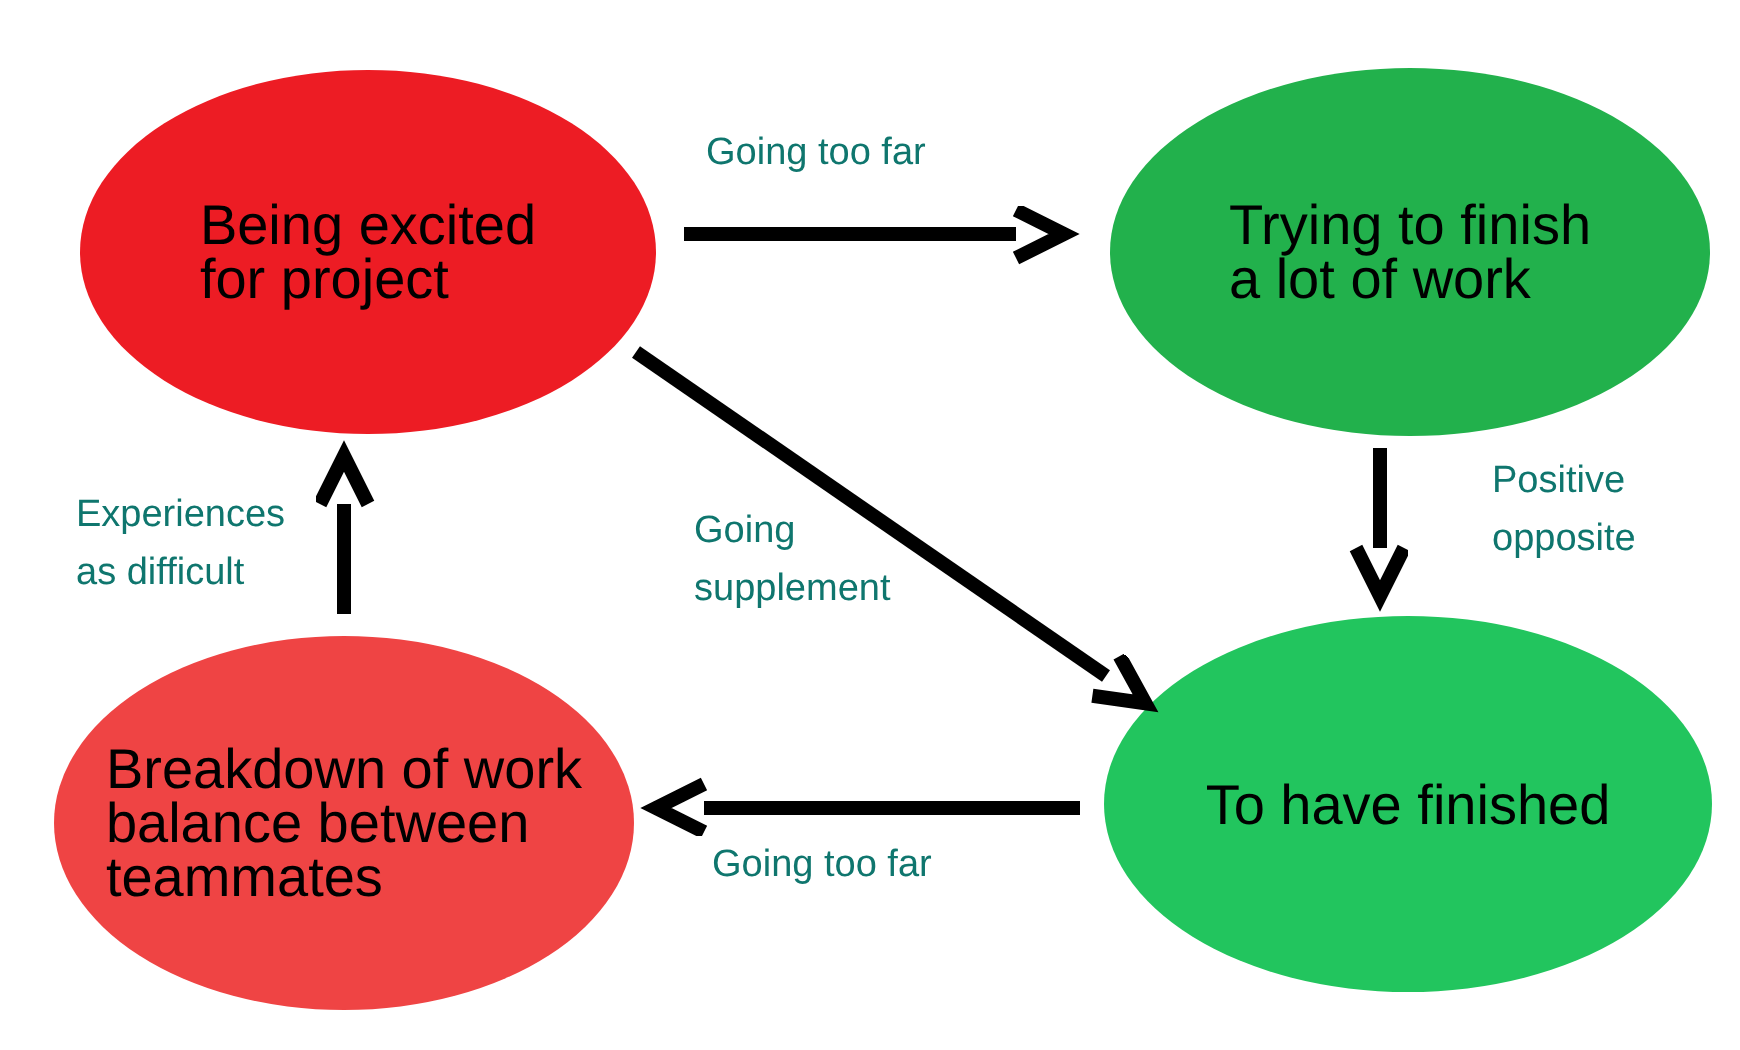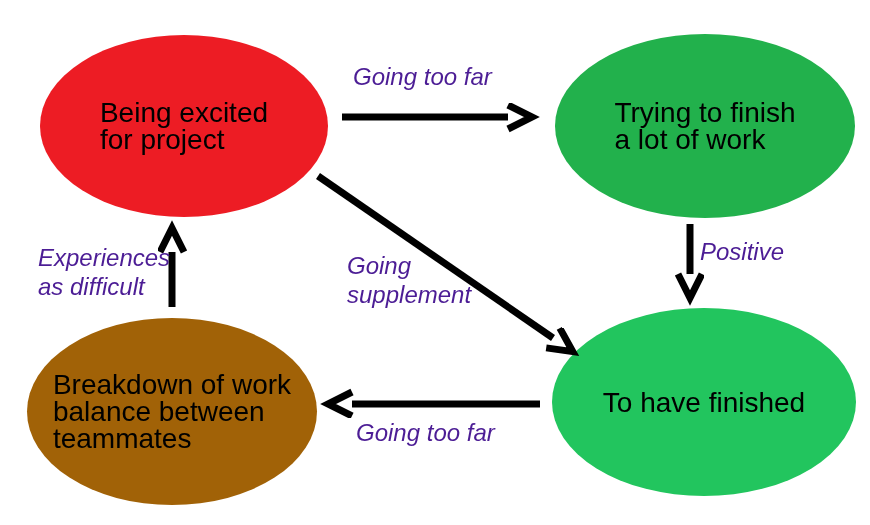--- a/index.html
+++ b/index.html
@@ -27,29 +27,28 @@
     line-height: 27px;
   }
   .node .line { display: block; }
   .node-excited   { left: 40px;  top: 35px;  width: 288px; height: 182px; }
   .node-trying    { left: 555px; top: 34px;  width: 300px; height: 184px; }
   .node-finished  { left: 552px; top: 308px; width: 304px; height: 188px; }
   .node-breakdown { left: 27px;  top: 318px; width: 290px; height: 187px; }
 
   .edge-label {
     position: absolute;
-    color: #4c1d95;
-    font-style: italic;
-    font-size: 24px;
+    color: #0f766e;
+    font-size: 19px;
     line-height: 29px;
     white-space: nowrap;
   }
   .edge-label .line { display: block; }
   .lbl-top        { left: 353px; top: 62px; }
-  .lbl-positive   { left: 700px; top: 226px; margin-top: 11px; }
+  .lbl-positive   { left: 746px; top: 226px; }
   .lbl-supplement { left: 347px; top: 251px; }
   .lbl-bottom     { left: 356px; top: 418px; }
   .lbl-experience { left: 38px;  top: 243px; }
 
   svg.arrows {
     position: absolute;
     left: 0; top: 0;
     width: 870px;
     height: 525px;
     pointer-events: none;
@@ -77,21 +76,21 @@
       <span class="line">a lot of work</span>
     </div>
   </div>
 
   <div class="node node-finished" style="background-color: #22c55e;">
     <div>
       <span class="line">To have finished</span>
     </div>
   </div>
 
-  <div class="node node-breakdown" style="background-color: #a16207; justify-content: center;">
+  <div class="node node-breakdown" style="background-color: #ef4444; justify-content: center;">
     <div>
       <span class="line">Breakdown of work</span>
       <span class="line">balance between</span>
       <span class="line">teammates</span>
     </div>
   </div>
 
   <svg class="arrows" viewBox="0 0 870 525">
     <defs>
       <marker id="vhead" markerUnits="userSpaceOnUse" markerWidth="34" markerHeight="34" refX="2" refY="14" orient="auto">
@@ -104,20 +103,21 @@
     <line x1="540" y1="404" x2="352" y2="404" marker-end="url(#vhead)"></line>
     <line x1="172" y1="307" x2="172" y2="252" marker-end="url(#vhead)"></line>
   </svg>
 
   <div class="edge-label lbl-top">
     <span class="line">Going too far</span>
   </div>
 
   <div class="edge-label lbl-positive">
     <span class="line">Positive</span>
+    <span class="line">opposite</span>
   </div>
 
   <div class="edge-label lbl-supplement">
     <span class="line">Going</span>
     <span class="line">supplement</span>
   </div>
 
   <div class="edge-label lbl-bottom">
     <span class="line">Going too far</span>
   </div>

